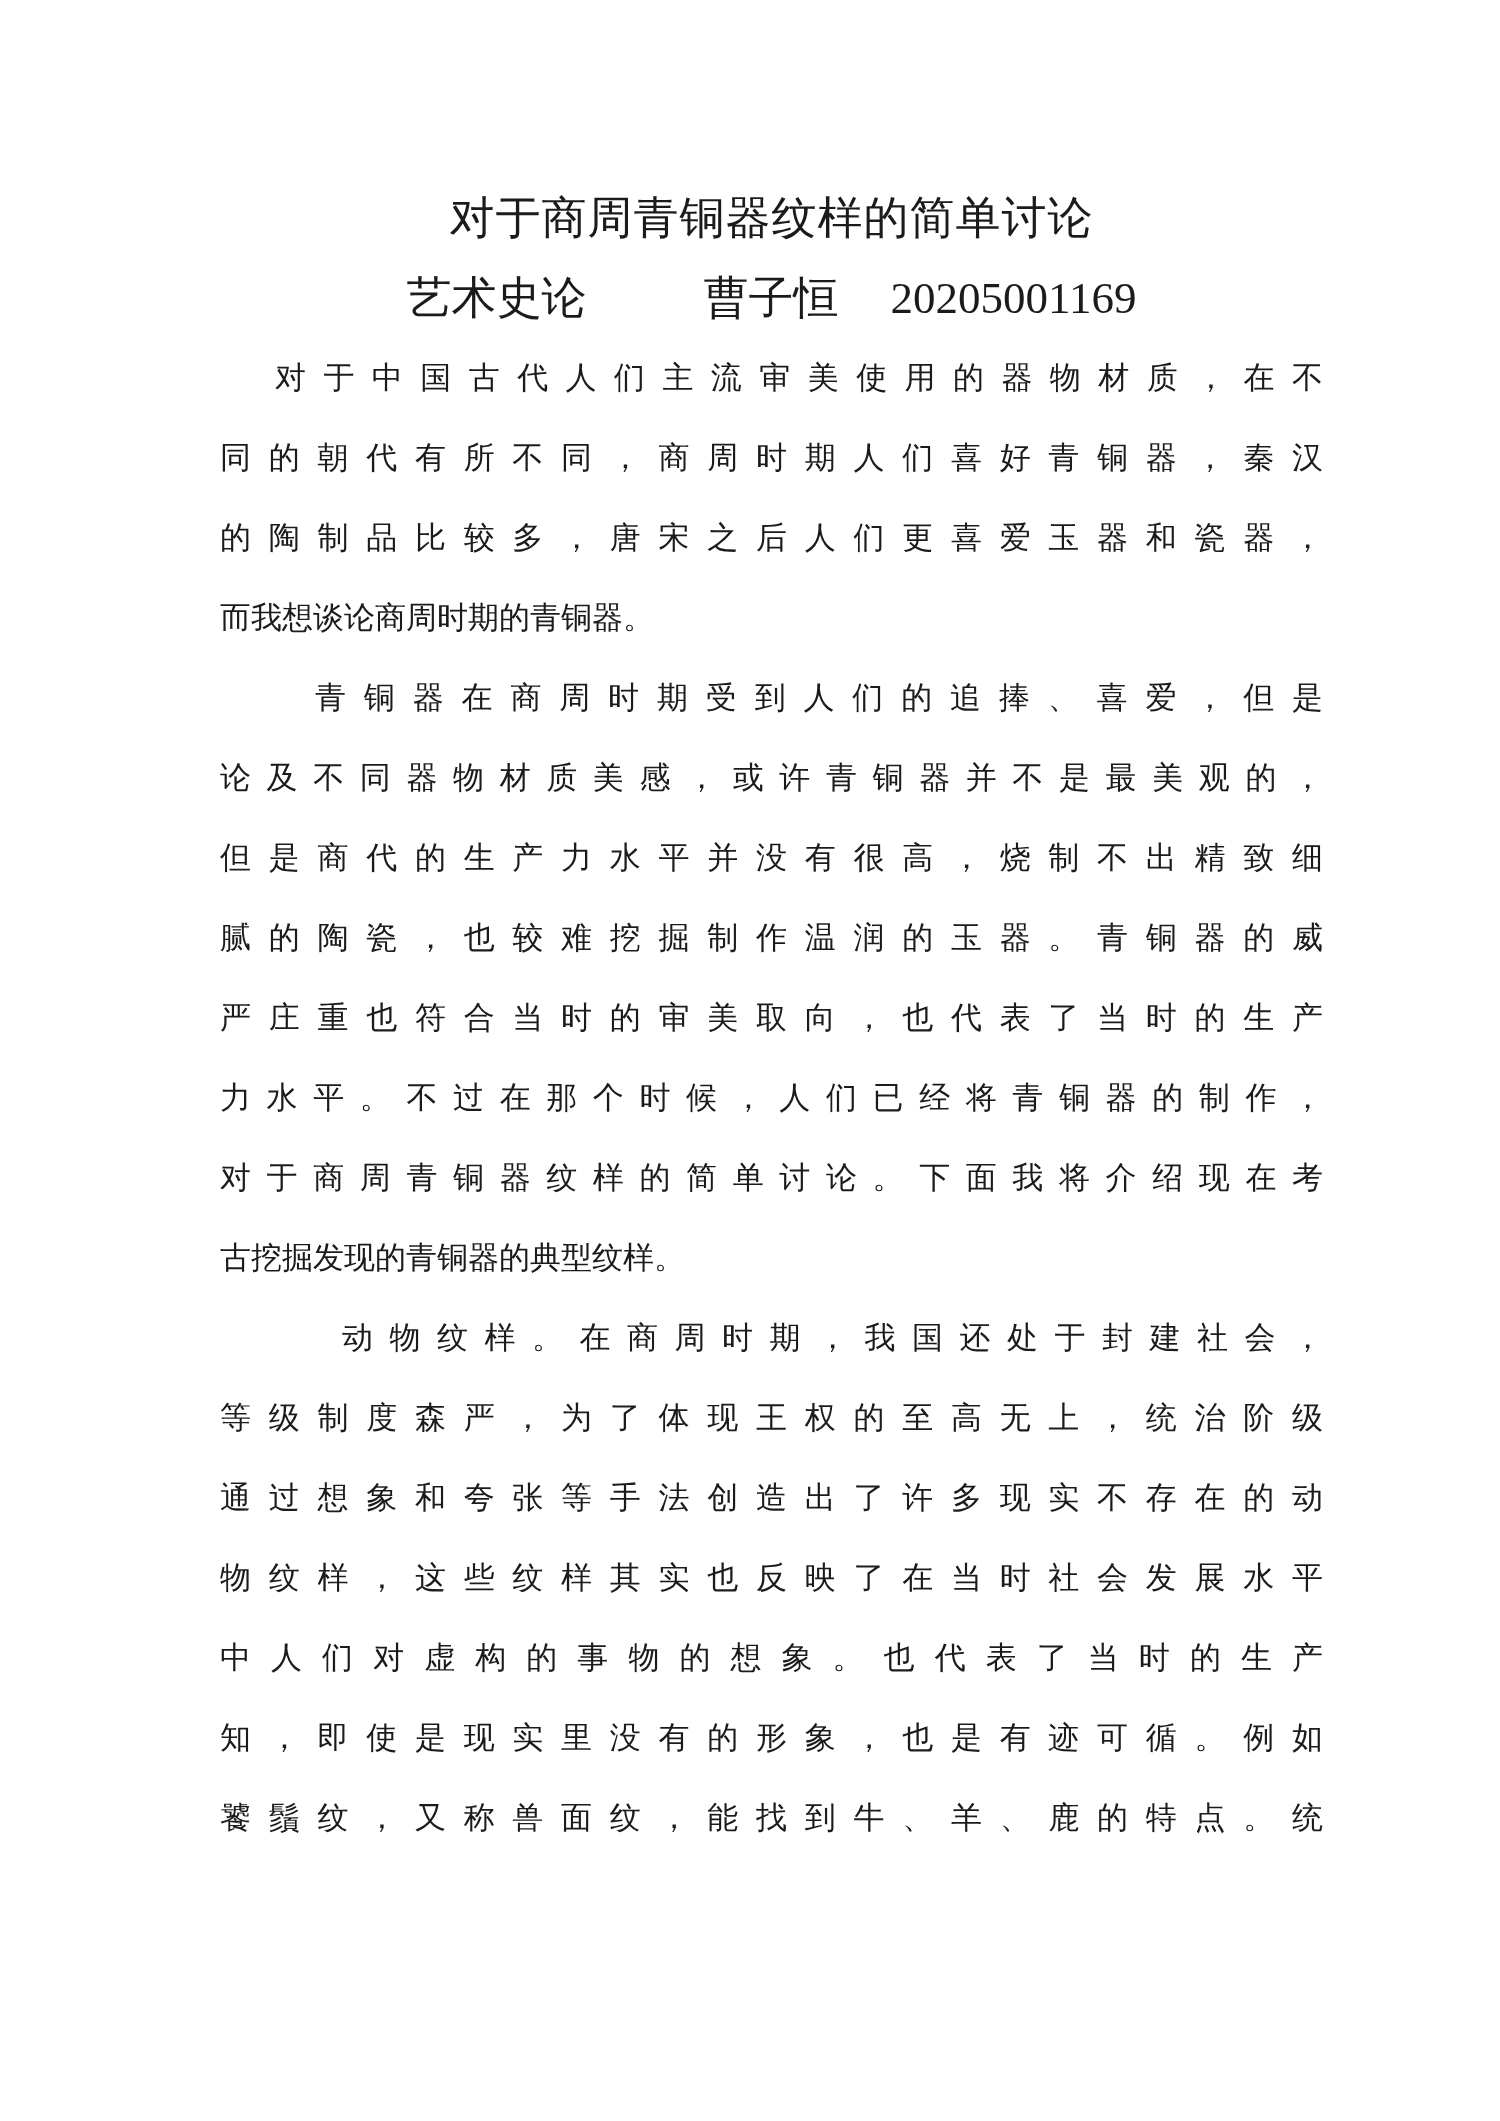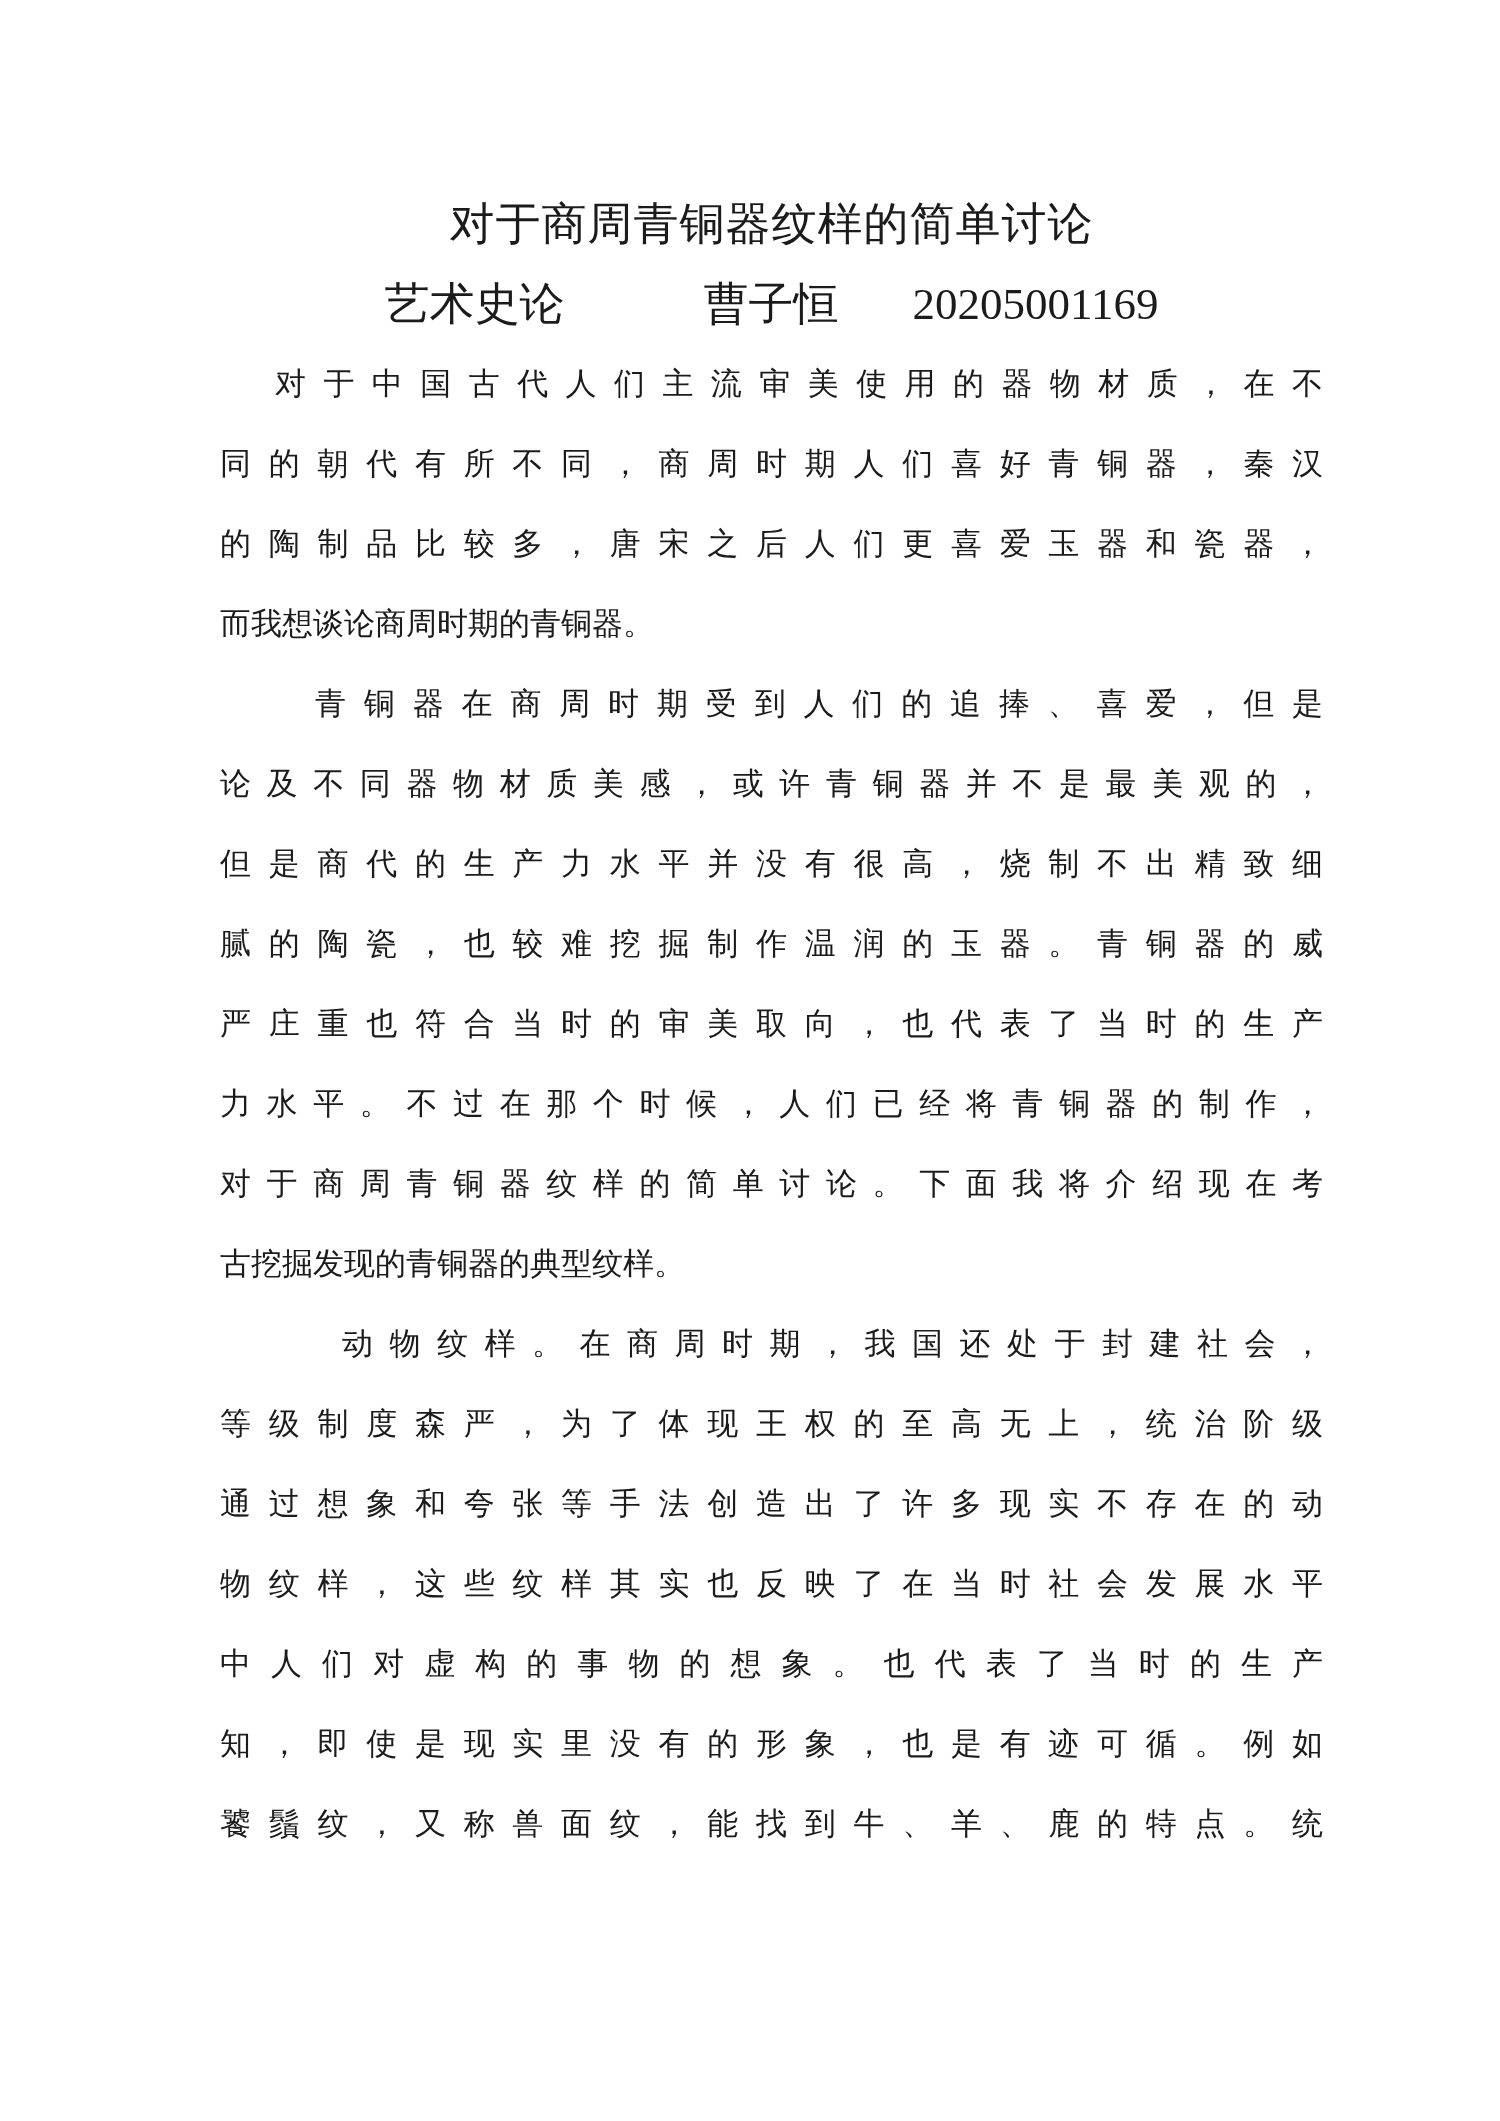--- a/index.html
+++ b/index.html
@@ -10,39 +10,38 @@
   body {
     width: 1500px;
     height: 2121px;
     position: relative;
     font-family: "Liberation Serif", "DejaVu Serif", serif;
     color: #1b1b1b;
     overflow: hidden;
   }
   .page {
     position: absolute;
-    top: 184px;
+    top: 178px;
     left: 220px;
     width: 1103px;
   }
   .title-line {
     font-size: 45px;
     line-height: 80px;
     text-align: center;
     letter-spacing: 1px;
     white-space: nowrap;
   }
   .byline {
     font-size: 45px;
     line-height: 80px;
     display: flex;
     justify-content: center;
     align-items: flex-end;
     white-space: nowrap;
-    gap: 22px;
   }
   .byline .course { margin-right: 78px; }
   .byline .author { margin-right: 52px; margin-left: 39px; }
   .paragraph { margin: 0; }
   .line {
     font-size: 31px;
     line-height: 80px;
     height: 80px;
     text-align: justify;
     text-align-last: justify;

